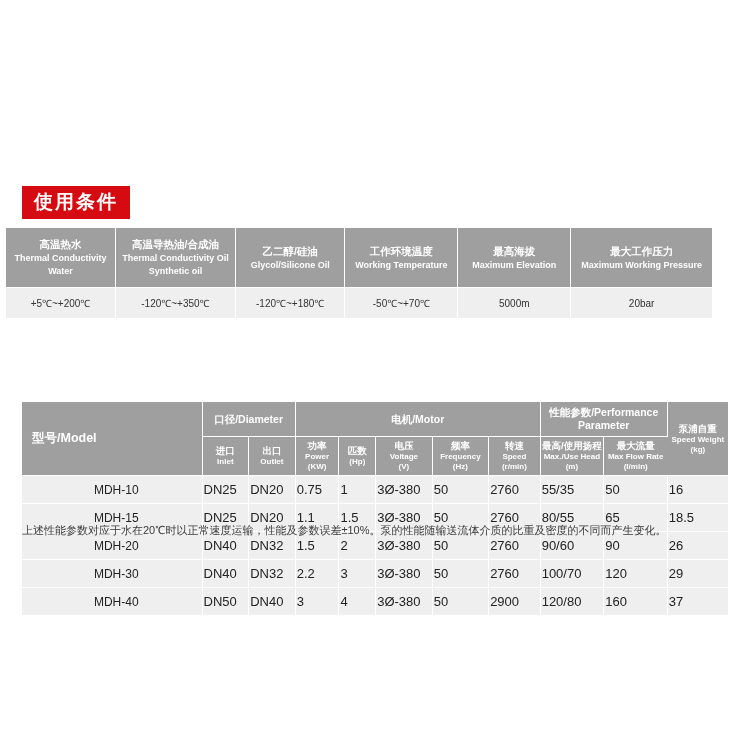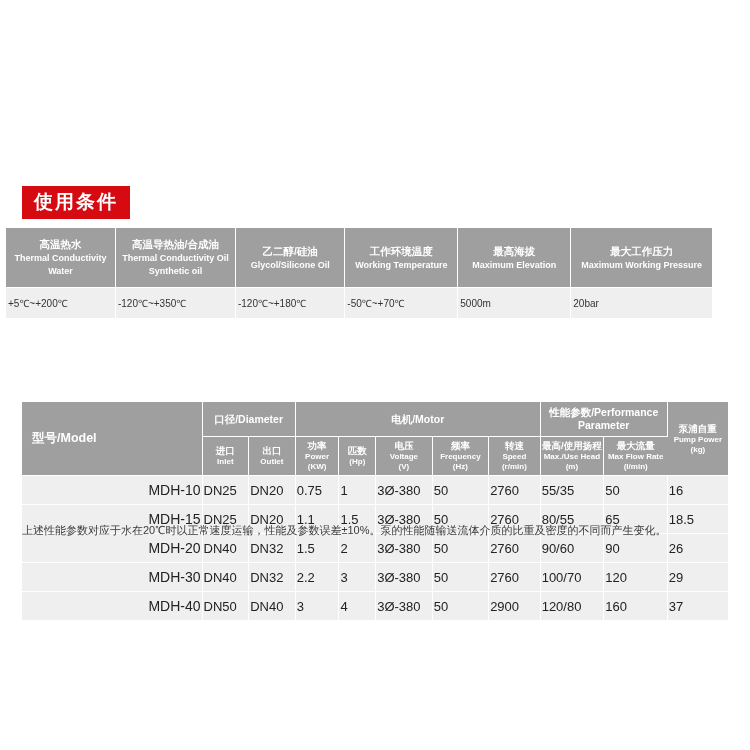--- a/index.html
+++ b/index.html
@@ -67,21 +67,21 @@
     display: block;
   }
   .cond-table th .en {
     font-size: 9px;
     display: block;
   }
   .cond-table td {
     background: #efefef;
     color: #333333;
     font-size: 10px;
-    text-align: left;
+    text-align: center;
     padding: 8px 2px;
     border-right: 1px solid #ffffff;
     border-top: 1px solid #ffffff;
   }
   .cond-table td:last-child { border-right: none; }
 
   
   .perf-table {
     position: absolute;
     left: 22px;
@@ -129,23 +129,23 @@
     background: #efefef;
     color: #222222;
     font-size: 13px;
     text-align: left;
     padding: 6px 1px;
     border-right: 1px solid #ffffff;
     border-bottom: 1px solid #ffffff;
   }
   .perf-table td:last-child { border-right: none; }
   .perf-table td.model-cell {
-    text-align: right;
+    text-align: center;
     padding-left: 10px;
-    font-size: 14px;
+    font-size: 12px;
     font-weight: normal;
   }
   
   .footnote {
     position: absolute;
     left: 22px;
     top: 522px;
     width: 706px;
     color: #3a3a3a;
   }
@@ -235,21 +235,21 @@
       <col style="width:8.6%">
     </colgroup>
     <thead>
       <tr>
         <th class="model-head" rowspan="2">型号/Model</th>
         <th class="group" colspan="2">口径/Diameter</th>
         <th class="group" colspan="5">电机/Motor</th>
         <th class="group" colspan="2">性能参数/Performance Parameter</th>
         <th rowspan="2">
           <span class="cn">泵浦自重</span>
-          <span class="en">Pump Power</span>
+          <span class="en">Speed Weight</span>
           <span class="en2">(kg)</span>
         </th>
       </tr>
       <tr>
         <th>
           <span class="cn">进口</span>
           <span class="en">Inlet</span>
         </th>
         <th>
           <span class="cn">出口</span>

